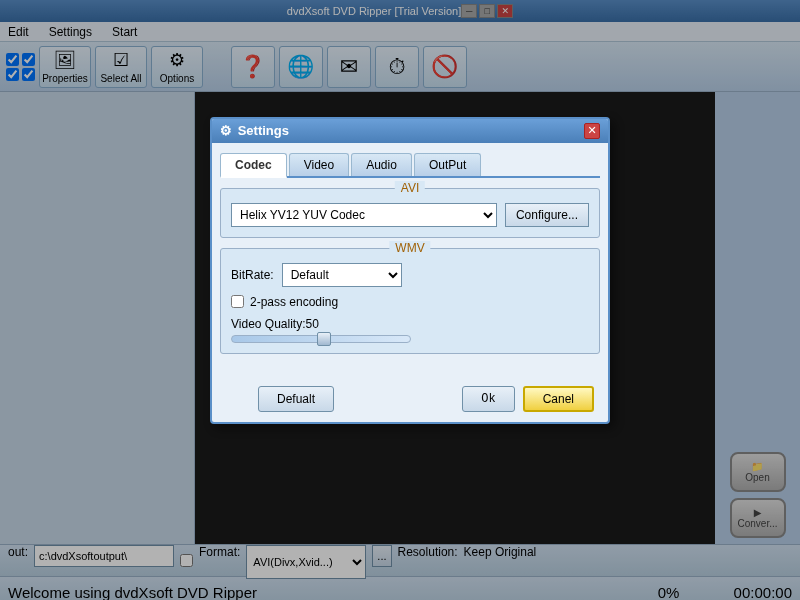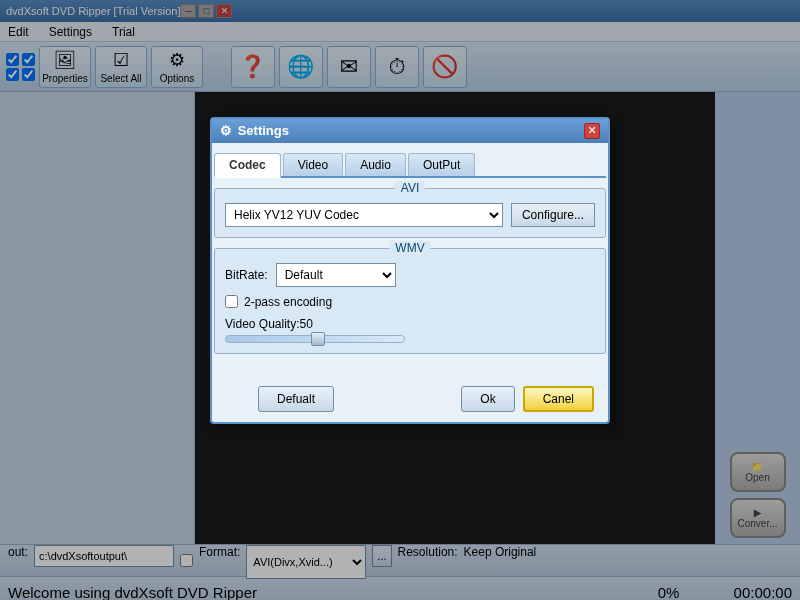--- a/index.html
+++ b/index.html
@@ -12,21 +12,21 @@
       background: #c8d8e8;
     }
 
     
     .title-bar {
       background: linear-gradient(to bottom, #5a8fc8, #3a6fa8);
       color: white;
       padding: 3px 6px;
       display: flex;
       align-items: center;
-      justify-content: flex-start;
+      justify-content: center;
       height: 22px;
     }
     .title-bar-title { font-size: 11px; }
     .title-bar-controls { display: flex; gap: 2px; }
     .title-btn {
       width: 16px; height: 14px;
       background: #aaa;
       border: 1px solid #888;
       cursor: pointer;
       font-size: 9px;
@@ -221,21 +221,21 @@
     .dialog-close {
       width: 16px; height: 16px;
       background: #cc4444;
       border: 1px solid #aa2222;
       color: white;
       font-size: 11px;
       cursor: pointer;
       display: flex; align-items: center; justify-content: center;
       border-radius: 2px;
     }
-    .dialog-body { padding: 10px 2px 14px; }
+    .dialog-body { padding: 10px 8px 14px; }
 
     
     .tab-bar {
       display: flex;
       gap: 0;
       border-bottom: 2px solid #5a8fc8;
       margin-bottom: 10px;
     }
     .tab {
       padding: 4px 14px;
@@ -266,21 +266,21 @@
       position: relative;
     }
     .section-label {
       position: absolute;
       top: -8px;
       left: 50%;
       transform: translateX(-50%);
       background: #d8e8f5;
       padding: 0 6px;
       font-size: 12px;
-      color: #0c4a6e;
+      color: #a16207;
     }
 
     .codec-row {
       display: flex;
       align-items: center;
       gap: 8px;
       margin-top: 8px;
     }
     .codec-select {
       flex: 1;
@@ -358,20 +358,21 @@
       height: 26px;
     }
     .dlg-btn-default {
       background: linear-gradient(to bottom, #e8f0f8, #c8d8e8);
       border: 1px solid #7090a8;
       margin-left: 32px;
     }
     .dlg-btn-ok {
       background: linear-gradient(to bottom, #e8f0f8, #c8d8e8);
       border: 1px solid #7090a8;
+      font-family: Liberation Mono, monospace;
     }
     .dlg-btn-cancel {
       background: linear-gradient(to bottom, #fff8c0, #f0d040);
       border: 2px solid #c8a800;
     }
   </style>
 </head>
 <body>
 
 <div class="title-bar">
@@ -379,21 +380,21 @@
   <div class="title-bar-controls">
     <div class="title-btn">─</div>
     <div class="title-btn">□</div>
     <div class="title-btn" style="background:#cc4444;color:white;">✕</div>
   </div>
 </div>
 
 <div class="menu-bar">
   <span class="menu-item">Edit</span>
   <span class="menu-item">Settings</span>
-  <span class="menu-item">Trial</span>
+  <span class="menu-item">Start</span>
 </div>
 
 <div class="toolbar">
 
   <div class="select-all-area">
     <div class="check-row">
       <input type="checkbox" checked="" style="">
       <input type="checkbox" checked="" style="">
     </div>
     <div class="check-row">

